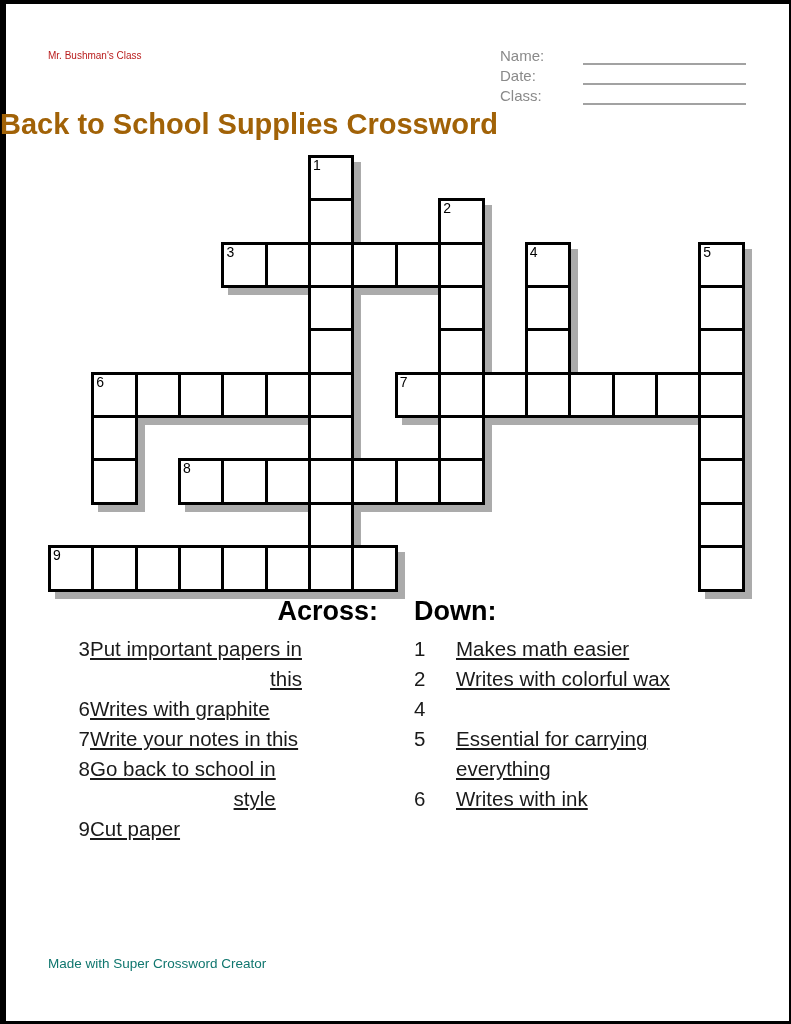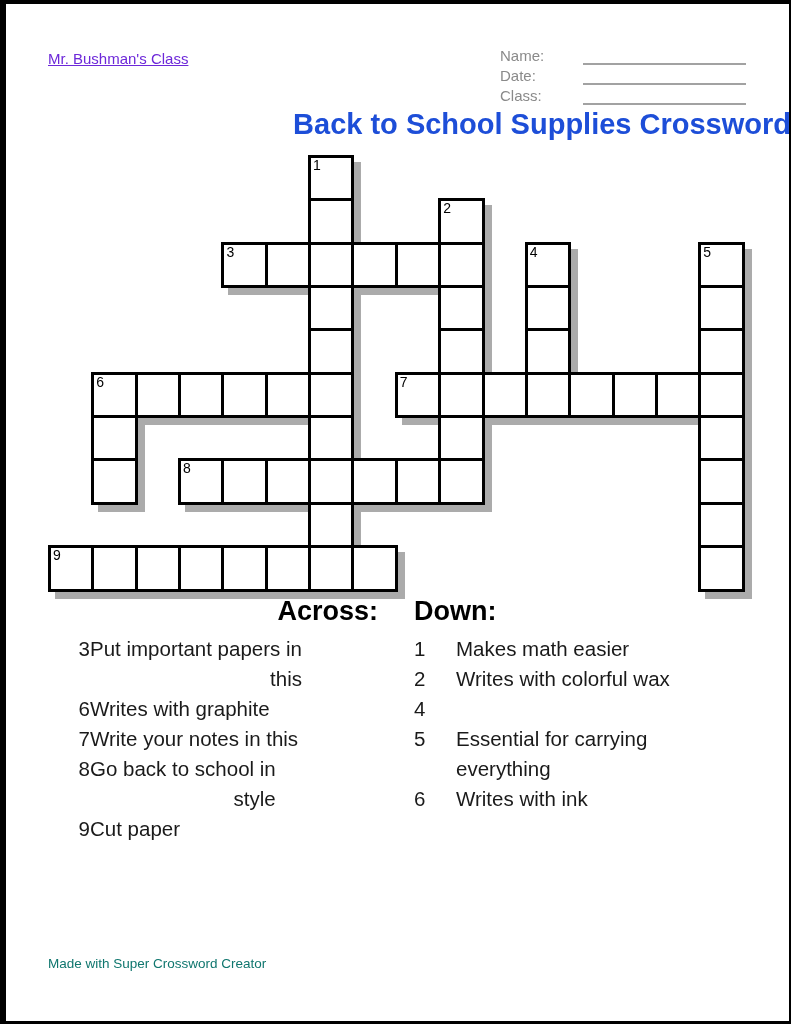--- a/index.html
+++ b/index.html
@@ -6,35 +6,35 @@
   .page{
     position:relative;
     width:791px;height:1024px;
     background:#ffffff;
     box-shadow: inset 6px 4px 0 #000000, inset -2px -3px 0 #000000;
     overflow:hidden;
     font-family:"Liberation Sans", sans-serif;
   }
   .class-label{
     position:absolute;left:48px;top:50px;
-    font-size:15px;color:#6d28d9;text-decoration:underline;
+    font-size:10px;color:#b91c1c;
   }
   .fields{position:absolute;left:500px;top:45px;width:246px;}
   .field-row{display:flex;align-items:flex-end;height:20px;}
   .field-label{
     width:78px;text-align:left;font-size:15px;color:#8a8a8a;line-height:19px;
   }
   .field-line{
     flex:1;height:15px;margin-left:5px;
     border-bottom:2px solid #a2a2a2;
   }
   .title{
     position:absolute;top:108px;left:0;width:100%;
-    margin:0;text-align:right;
-    font-size:29px;font-weight:bold;color:#1d4ed8;
+    margin:0;text-align:left;
+    font-size:29px;font-weight:bold;color:#a16207;
   }
   .grid{position:absolute;left:0;top:0;width:791px;height:600px;}
   .cell{
     position:absolute;width:46.4px;height:46.4px;
     background:#ffffff;border:3px solid #000000;
     box-sizing:border-box;z-index:2;
   }
   .cell-shadow{
     position:absolute;width:46.4px;height:46.4px;
     background:#ababab;z-index:1;
@@ -53,20 +53,21 @@
   }
   .clue-list{margin:0;padding:0;list-style:none;}
   .clue{display:flex;}
   .clue-num{
     flex:0 0 42px;width:42px;
     font-size:20.5px;line-height:30px;color:#1a1a1a;
   }
   .clue-text{
     font-size:20.5px;line-height:30px;color:#1a1a1a;
     white-space:pre-line;
+    text-decoration:underline;
   }
   .footer{
     position:absolute;left:48px;top:956px;
     font-size:13.5px;color:#0f766e;
   }
 </style>
 </head>
 <body>
 
 <div class="page">

